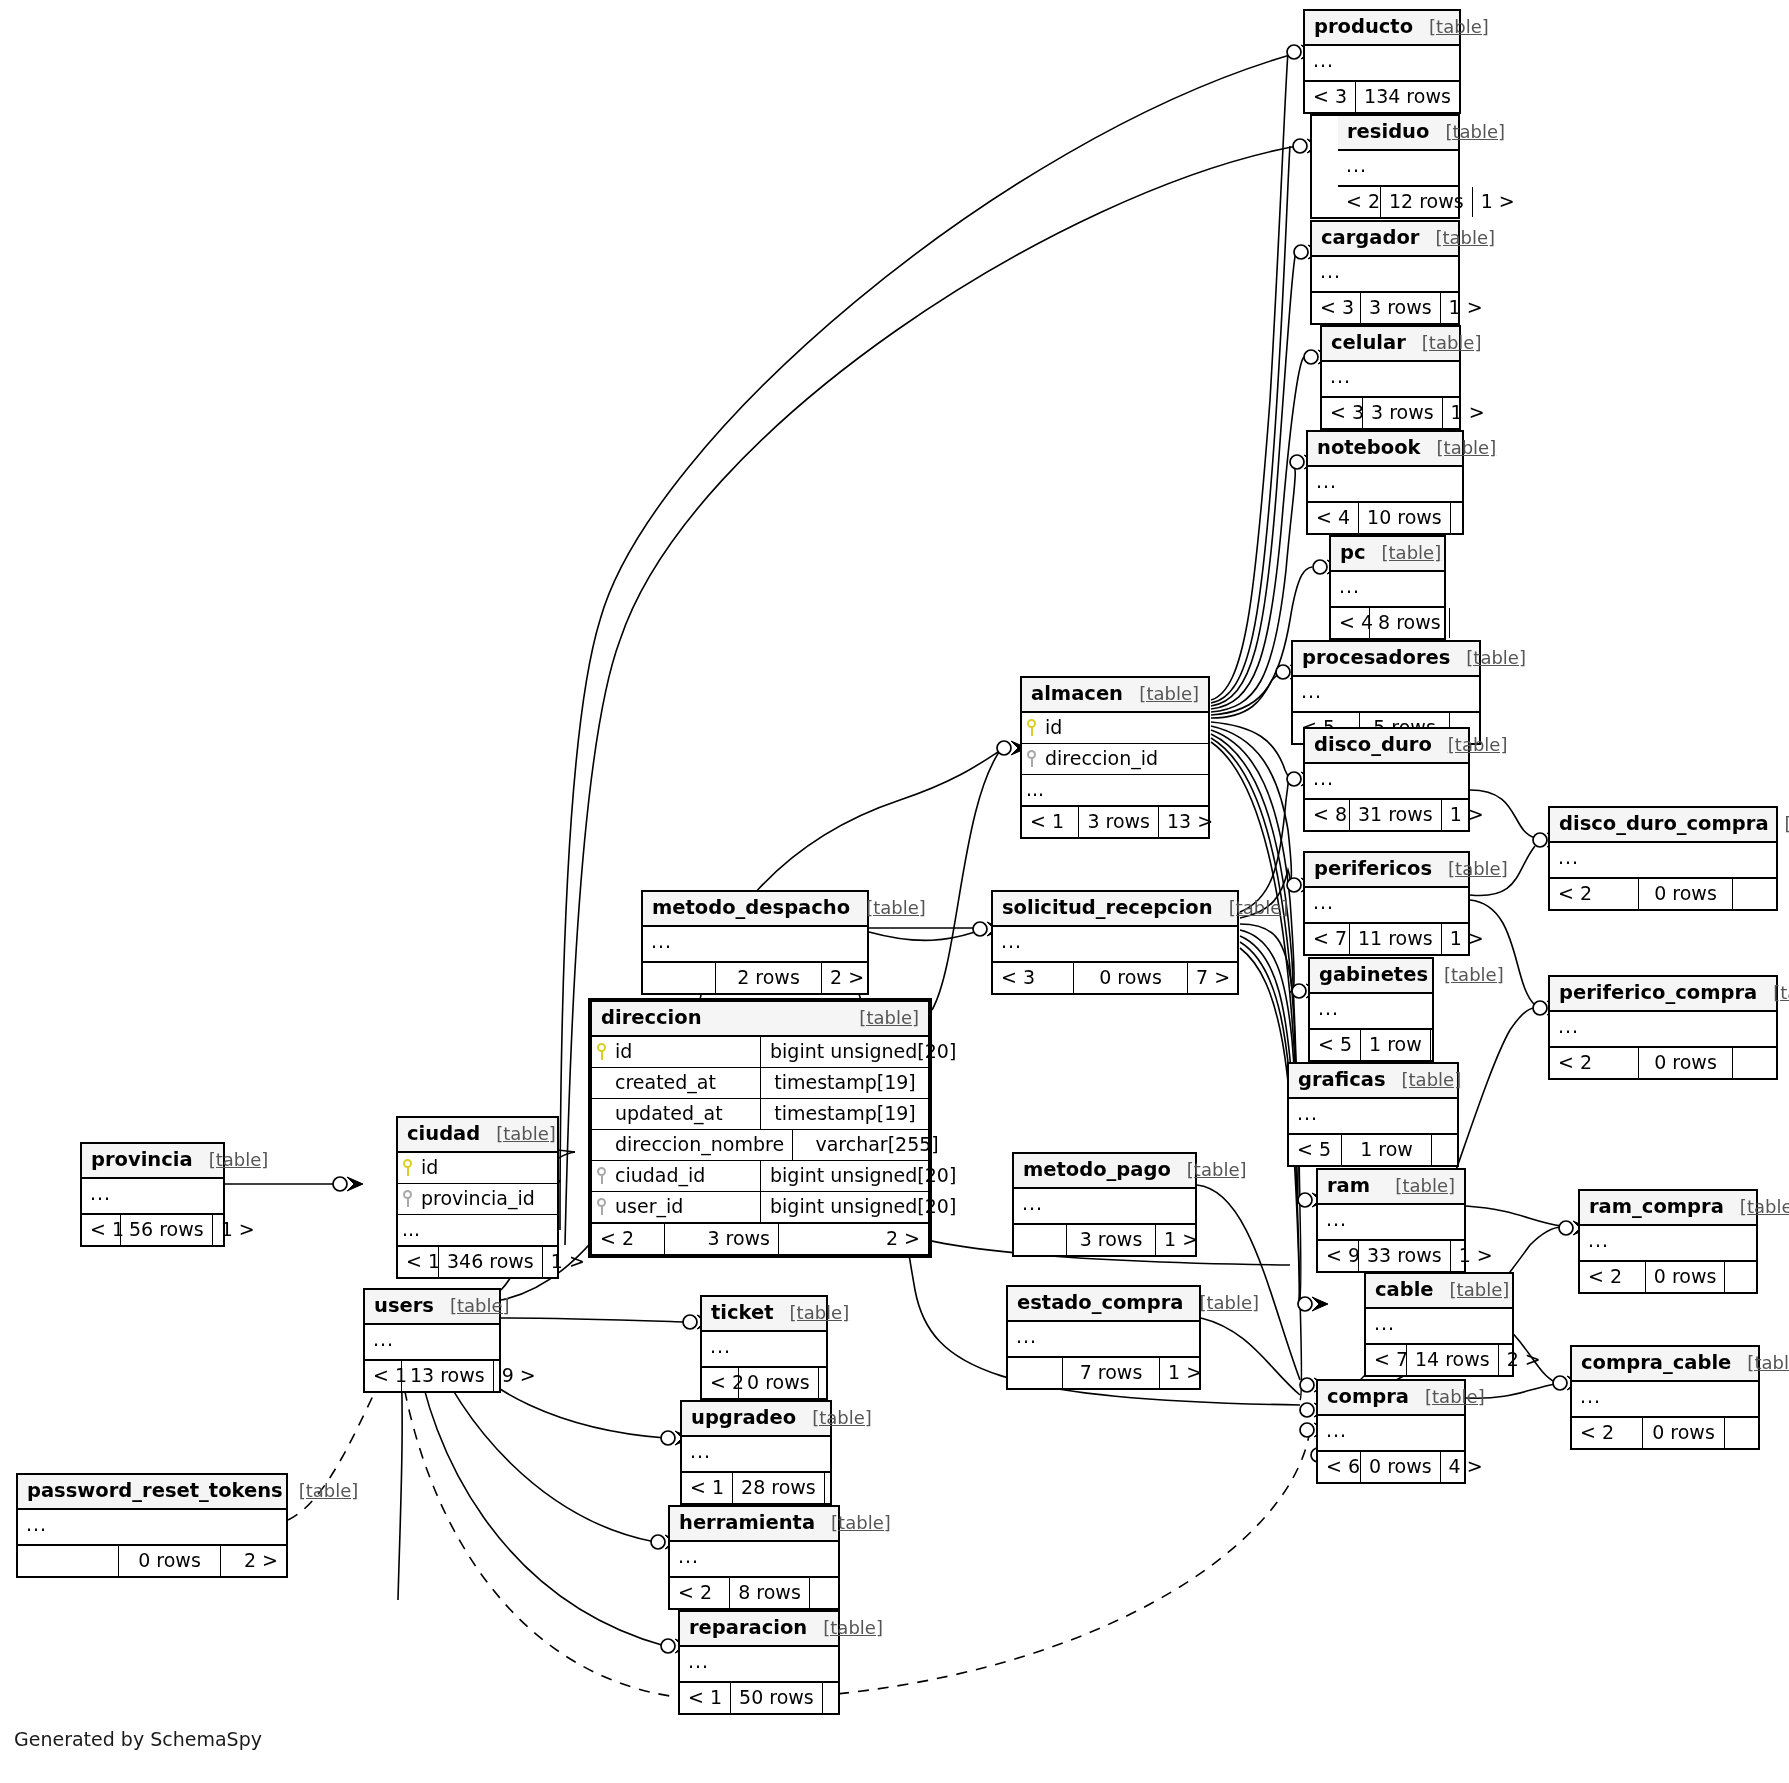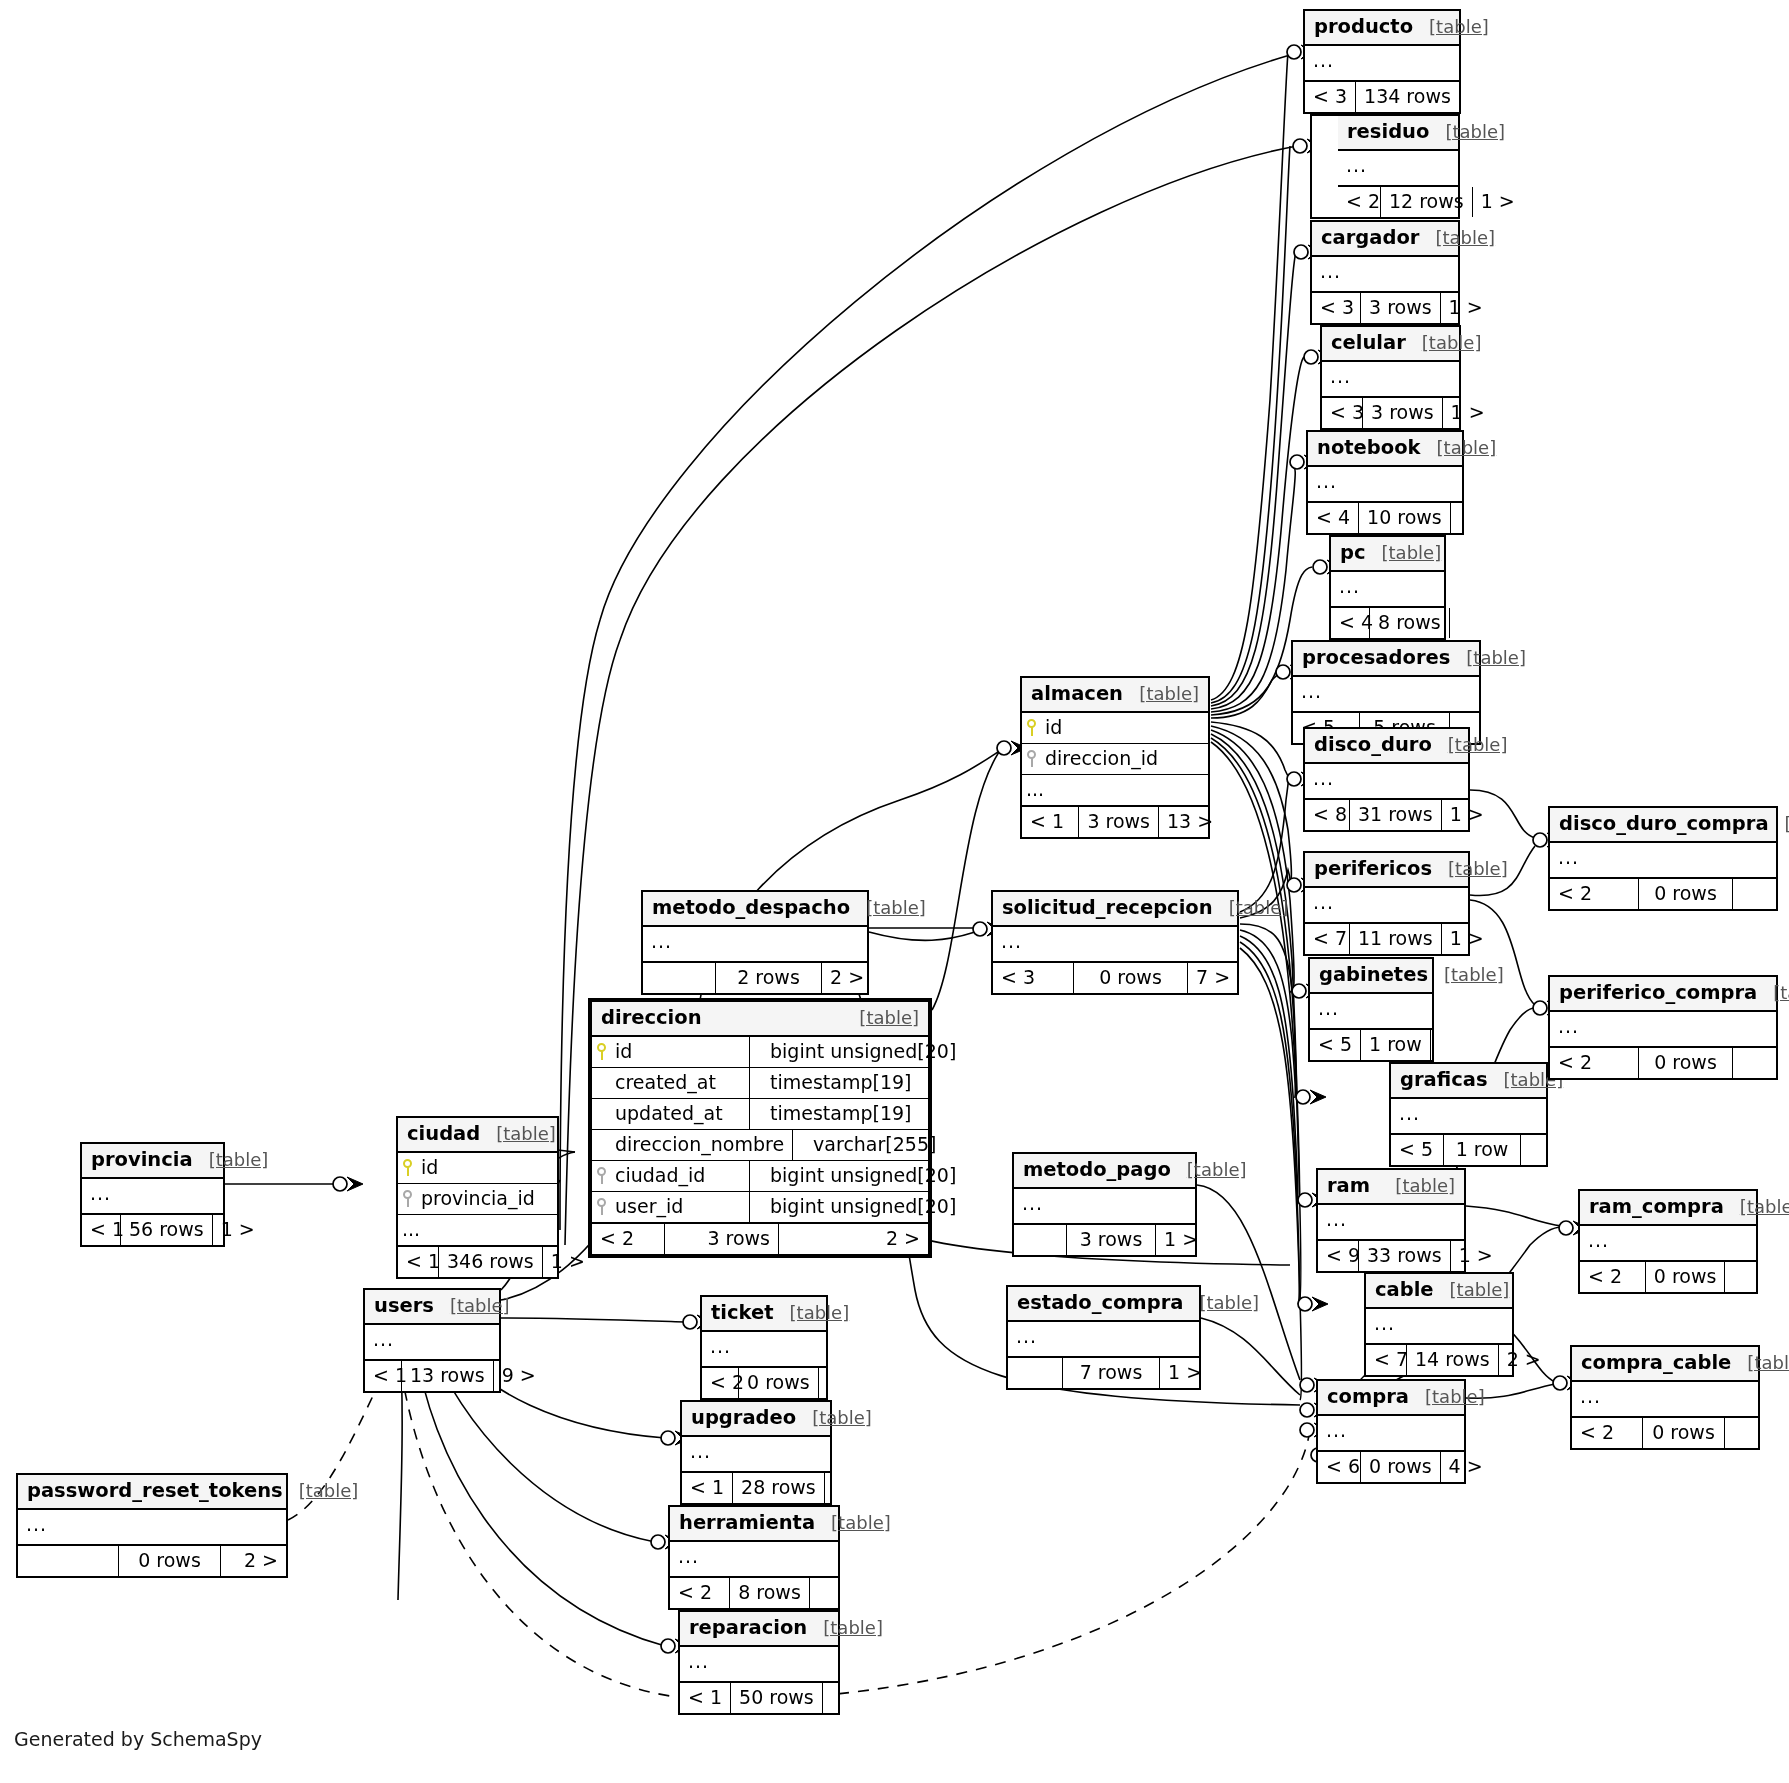--- a/index.html
+++ b/index.html
@@ -90,23 +90,24 @@
   .tbl .cname {
     flex: 1 1 auto;
     padding: 5px 8px 6px 4px;
     display: flex;
     align-items: center;
     gap: 7px;
     white-space: nowrap;
   }
   .tbl .ctype {
     flex: 0 0 auto;
-    padding: 5px 8px 6px 20px;
+    padding: 5px 8px 6px 9px;
     border-left: 1px solid #000;
     white-space: nowrap;
+    text-align: center;
   }
   .tbl .ellipsis {
     padding: 5px 8px 7px 8px;
     color: #000;
     letter-spacing: 1px;
     min-height: 22px;
   }
   .tbl .foot {
     display: flex;
     white-space: nowrap;
@@ -451,21 +452,21 @@
       <span class="ttag">[table]</span>
     </div>
     <div class="ellipsis">...</div>
     <div class="foot" style="border-top:2px solid #000;">
       <div class="fl" style="width:56px;">&lt; 5</div>
       <div class="fc">1 row</div>
       <div class="fr" style="width:26px;"></div>
     </div>
   </div>
 
-  <div class="tbl" style="left:1389px;top:1062px;width:159px;">
+  <div class="tbl" style="left:1287px;top:1062px;width:172px;">
     <div class="hdr">
       <span class="tname">graficas</span>
       <span class="ttag">[table]</span>
     </div>
     <div class="ellipsis">...</div>
     <div class="foot" style="border-top:2px solid #000;">
       <div class="fl" style="width:52px;">&lt; 5</div>
       <div class="fc">1 row</div>
       <div class="fr" style="width:26px;"></div>
     </div>

